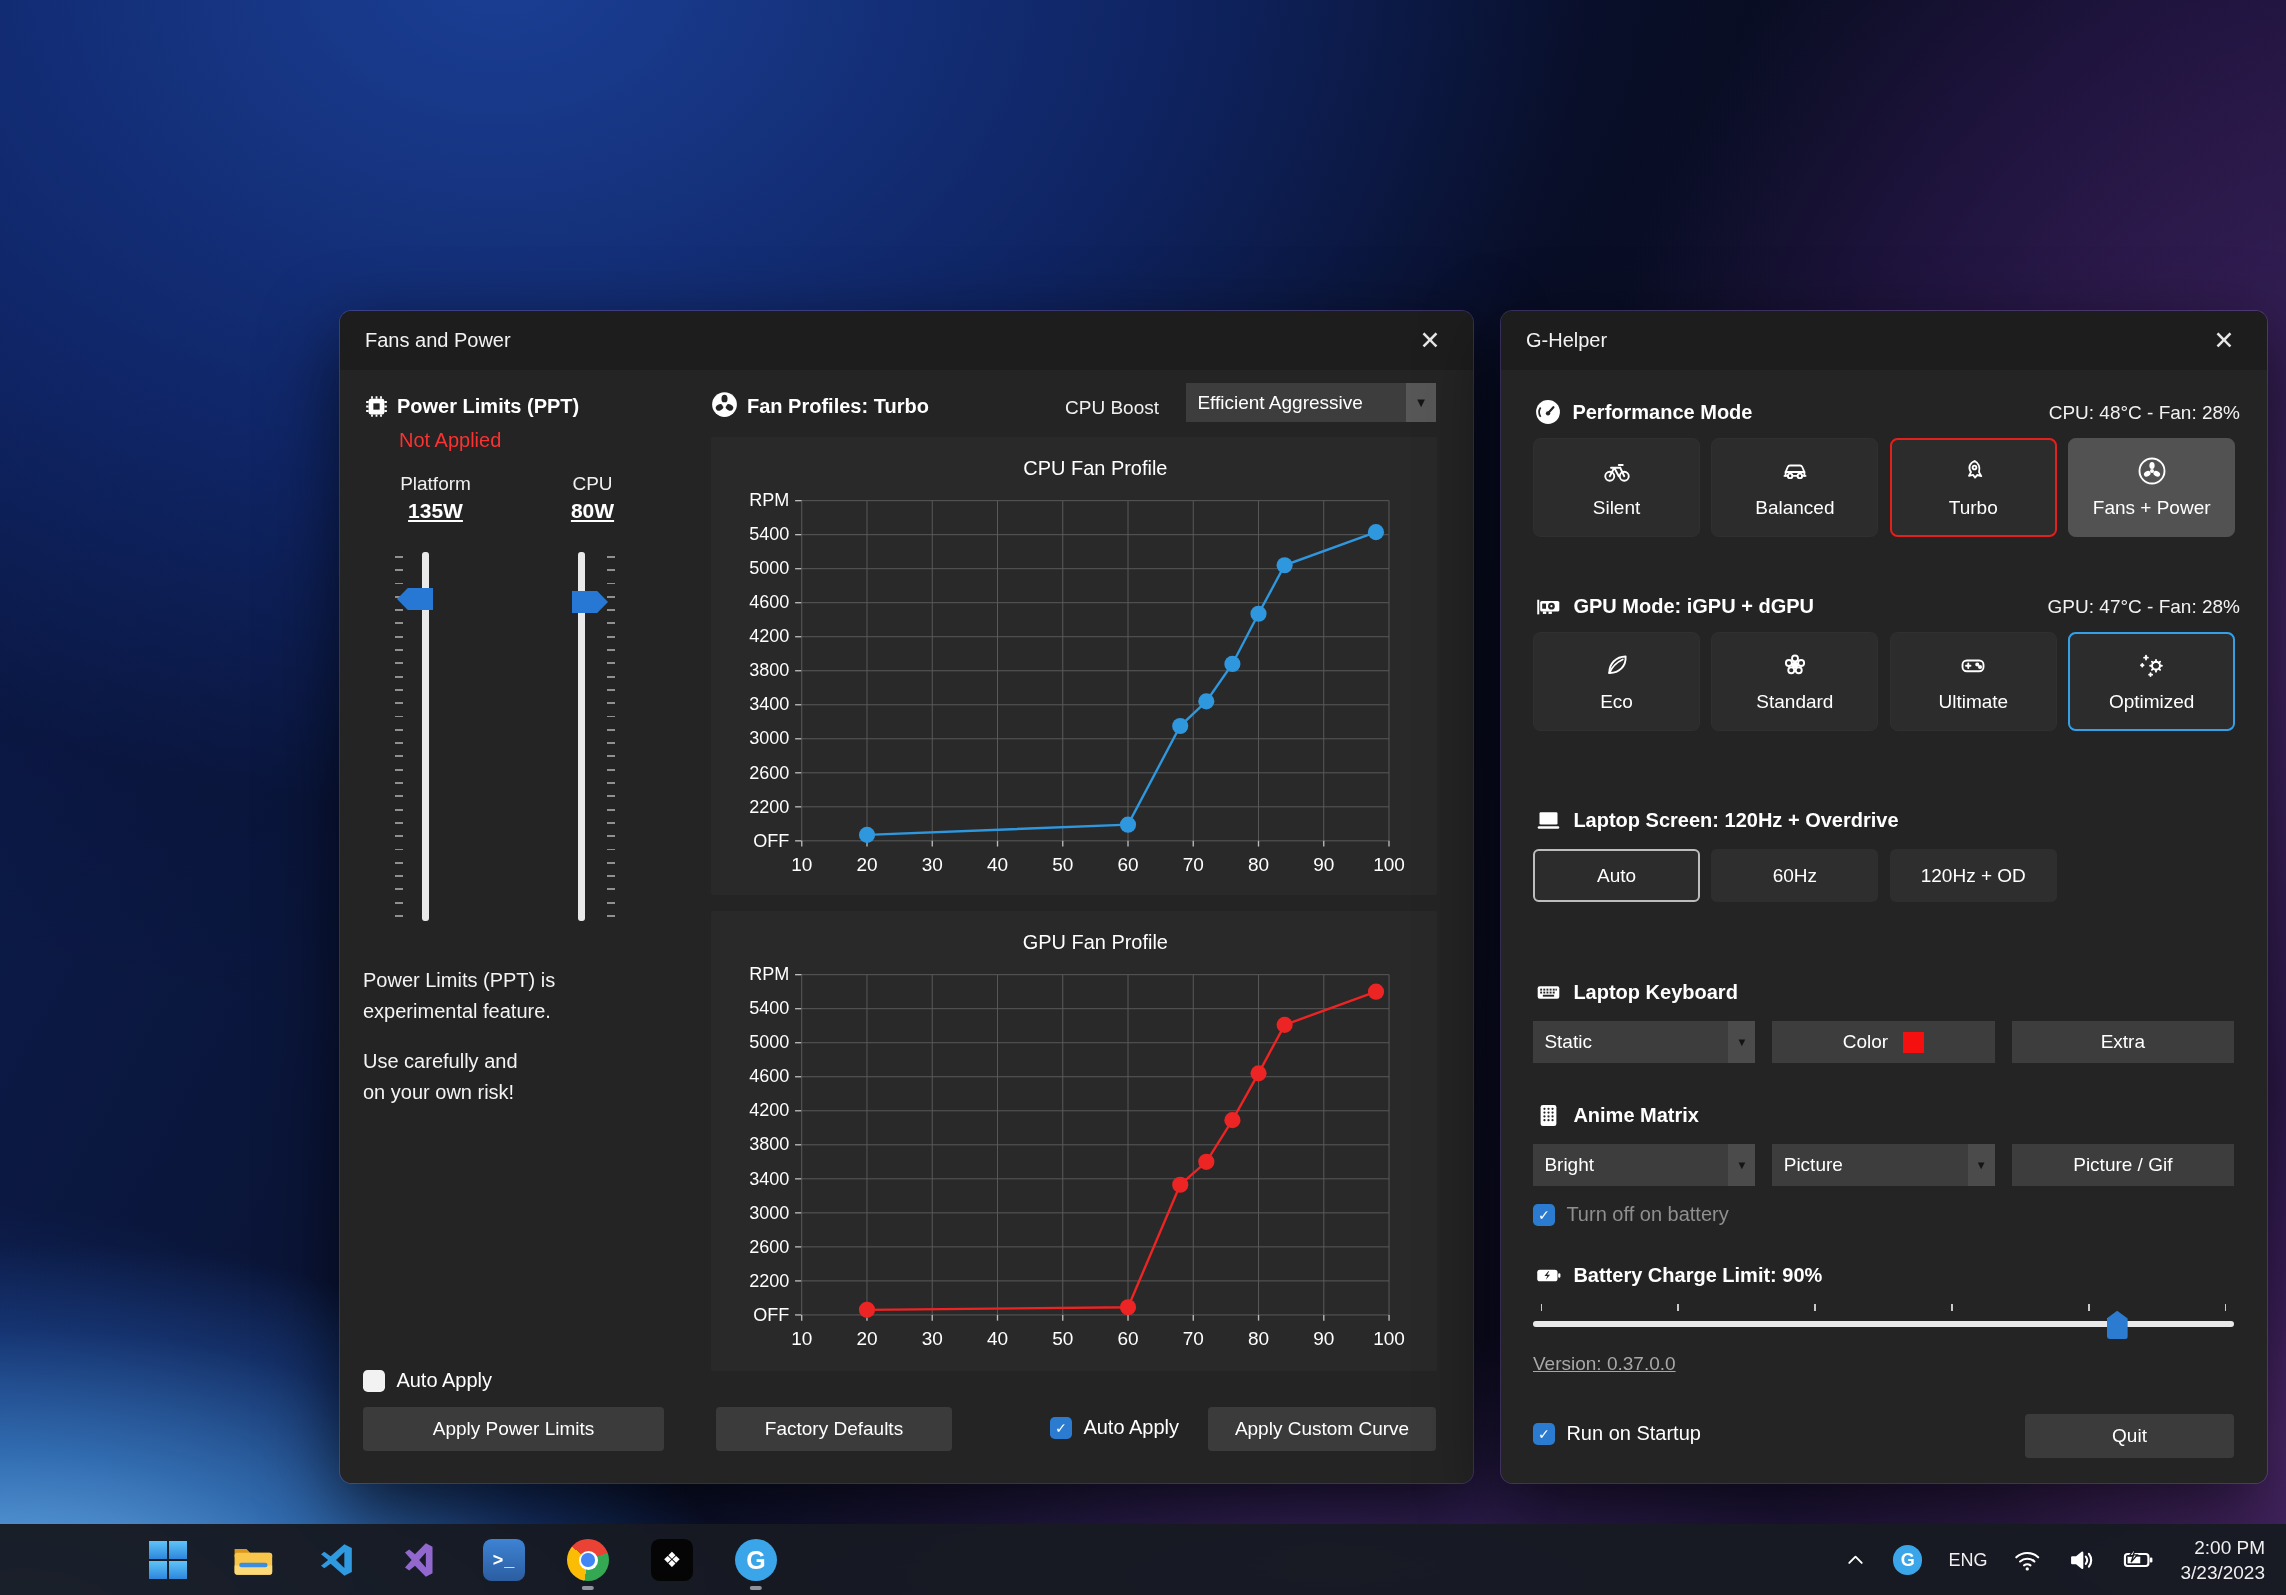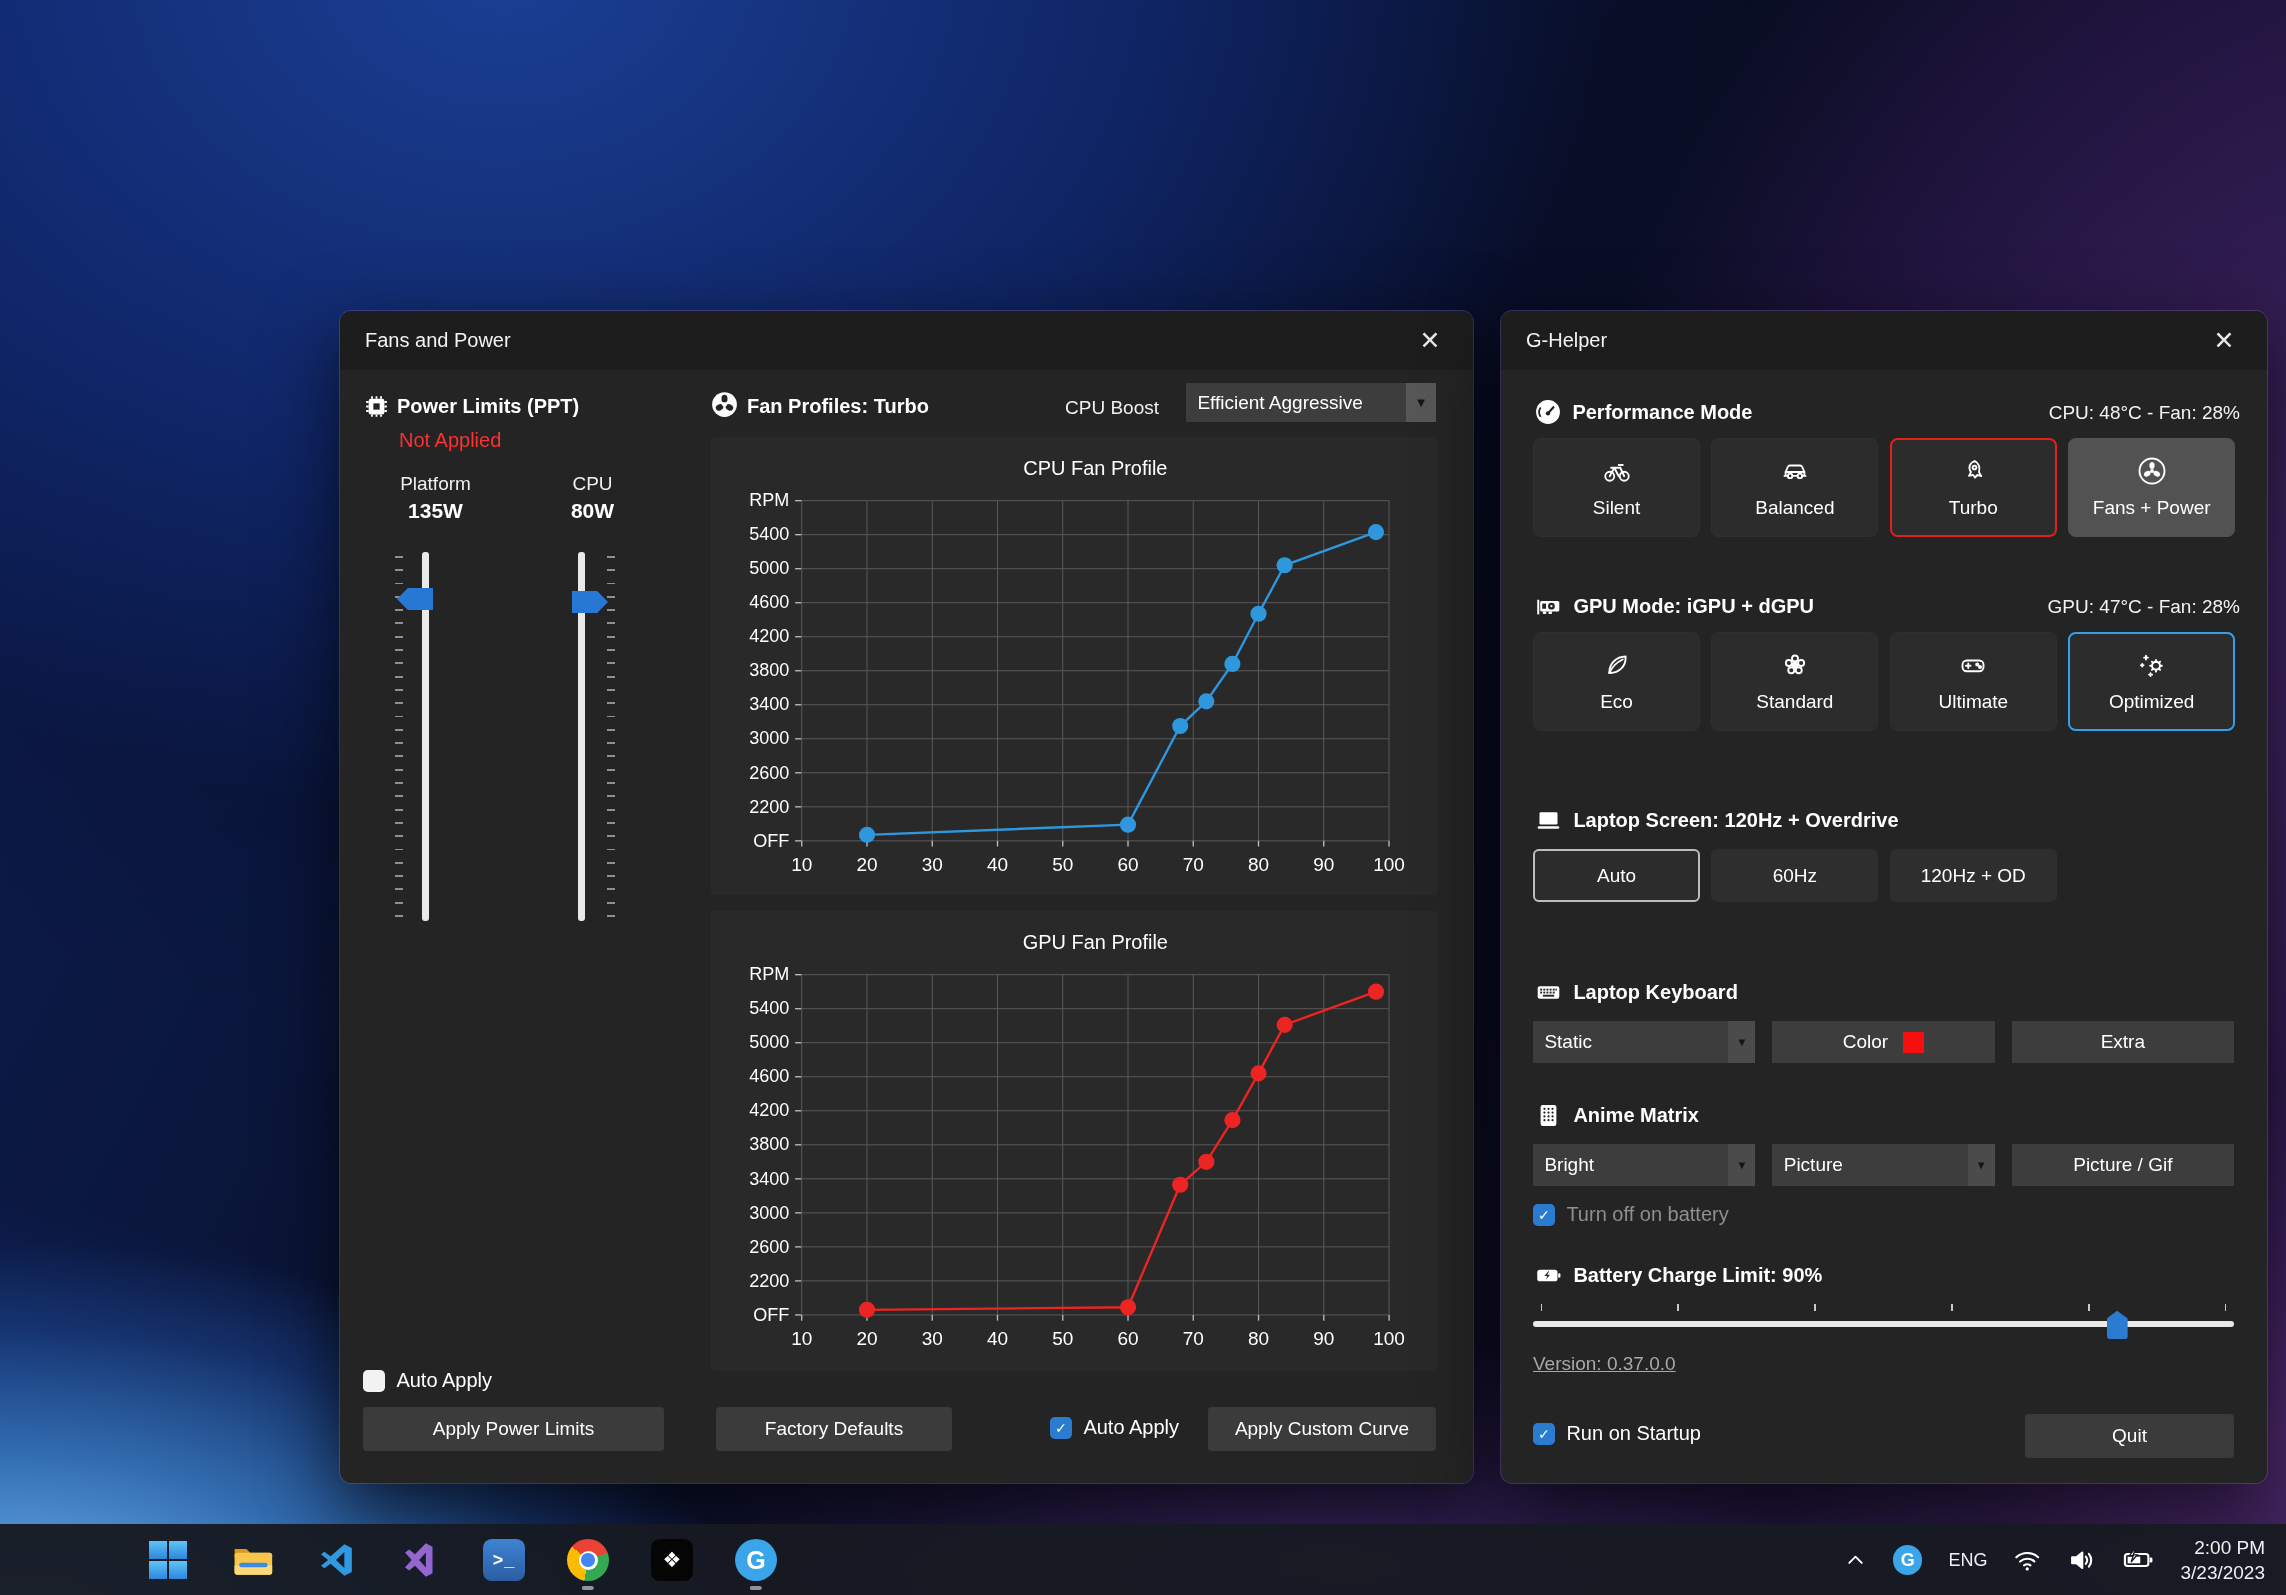--- a/index.html
+++ b/index.html
@@ -24,21 +24,21 @@
   .titlebar .t{font-size:20px;color:#f2f2f2;}
   .closebtn{background:none;border:none;color:#e8e8e8;font-size:25px;line-height:1;cursor:pointer;padding:3.8px 7.6px;font-family:inherit;}
   .abs{position:absolute;}
   .hdr{display:flex;align-items:center;gap:11.4px;font-size:20px;font-weight:bold;color:#fff;}
   .icon{display:inline-flex;align-items:center;justify-content:center;}
   
   .fw-pl-status{left:59px;top:118px;font-size:20px;color:#fb3232;}
   .fw-cols{left:17px;top:162px;width:314px;display:flex;text-align:center;}
   .fw-cols>div{flex:1;}
   .fw-cols .lbl{font-size:19px;color:#f0f0f0;}
-  .fw-cols .val{font-size:21px;font-weight:bold;margin-top:3.8px;}
+  .fw-cols .val{font-size:21px;font-weight:bold;margin-top:3.8px;text-decoration:underline;}
   .fw-sliders{left:17px;top:241px;width:314px;height:369px;}
   .vtrack{position:absolute;top:0;bottom:0;width:6.7px;background:#e9e9e9;border-radius:2.9px;}
   .vticks{position:absolute;top:3.8px;bottom:3.8px;width:7.6px;
     background:repeating-linear-gradient(to bottom,#909090 0 1.9px,transparent 1.9px 13.3px);}
   .vthumb{position:absolute;width:36px;height:22px;background:#2778d4;}
   .vthumb.left{clip-path:polygon(0 50%,30% 0,100% 0,100% 100%,30% 100%);}
   .vthumb.right{clip-path:polygon(0 0,70% 0,100% 50%,70% 100%,0 100%);}
   .fw-note{left:23px;top:654px;font-size:20px;line-height:31px;color:#f4f4f4;}
   .fw-note .gap{height:19px;}
   .cbrow{display:flex;align-items:center;gap:11.4px;font-size:20px;}
@@ -136,20 +136,27 @@
 
     <div class="abs fw-sliders">
       <div class="vticks" style="left:38px"></div>
       <div class="vtrack" style="left:65px"></div>
       <div class="vthumb left" style="left:40px;top:36px"></div>
       <div class="vticks" style="left:250px"></div>
       <div class="vtrack" style="left:221px"></div>
       <div class="vthumb right" style="left:215px;top:39px"></div>
     </div>
 
+    <div class="abs fw-note">
+      <div>Power Limits (PPT) is</div>
+      <div>experimental feature.</div>
+      <div class="gap"></div>
+      <div>Use carefully and</div>
+      <div>on your own risk!</div>
+    </div>
 
     <div class="abs cbrow" style="left:23px;top:1058px">
       <span class="cb off"></span>
       <span>Auto Apply</span>
     </div>
     <button class="abs gbtn" style="left:23px;top:1096px;width:301px;height:44px">Apply Power Limits</button>
 
     <span class="abs icon" style="left:371px;top:80px">
       <svg width="27" height="27" viewBox="0 0 24 24">
           <circle cx="12" cy="12" r="11" fill="#fff"></circle>

